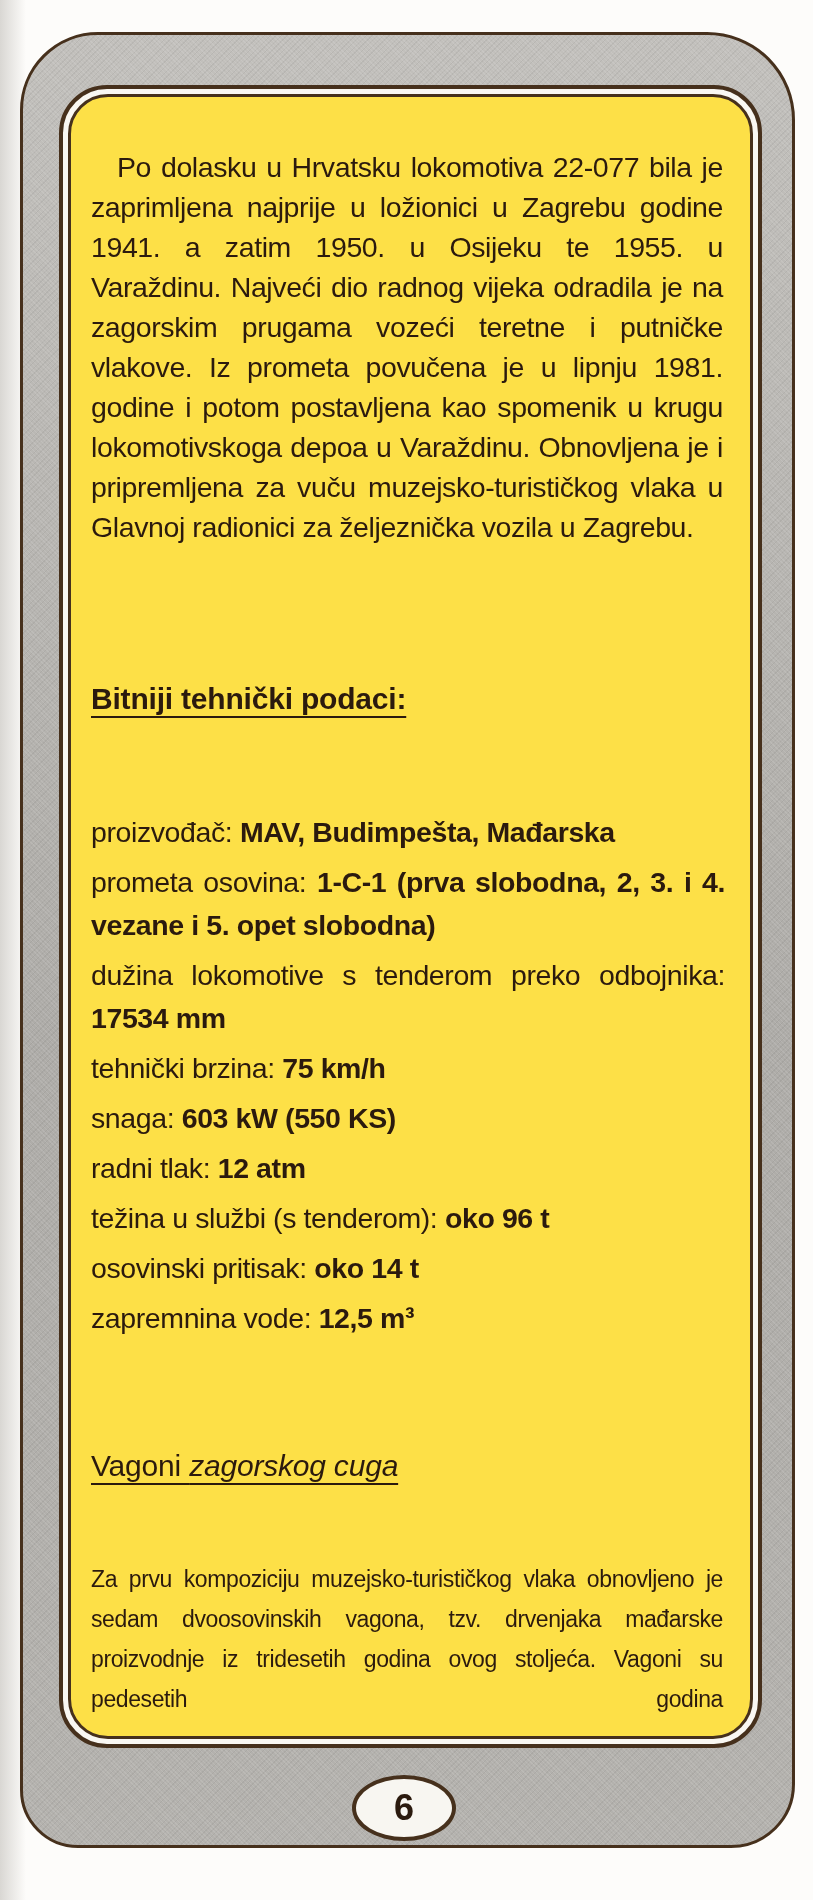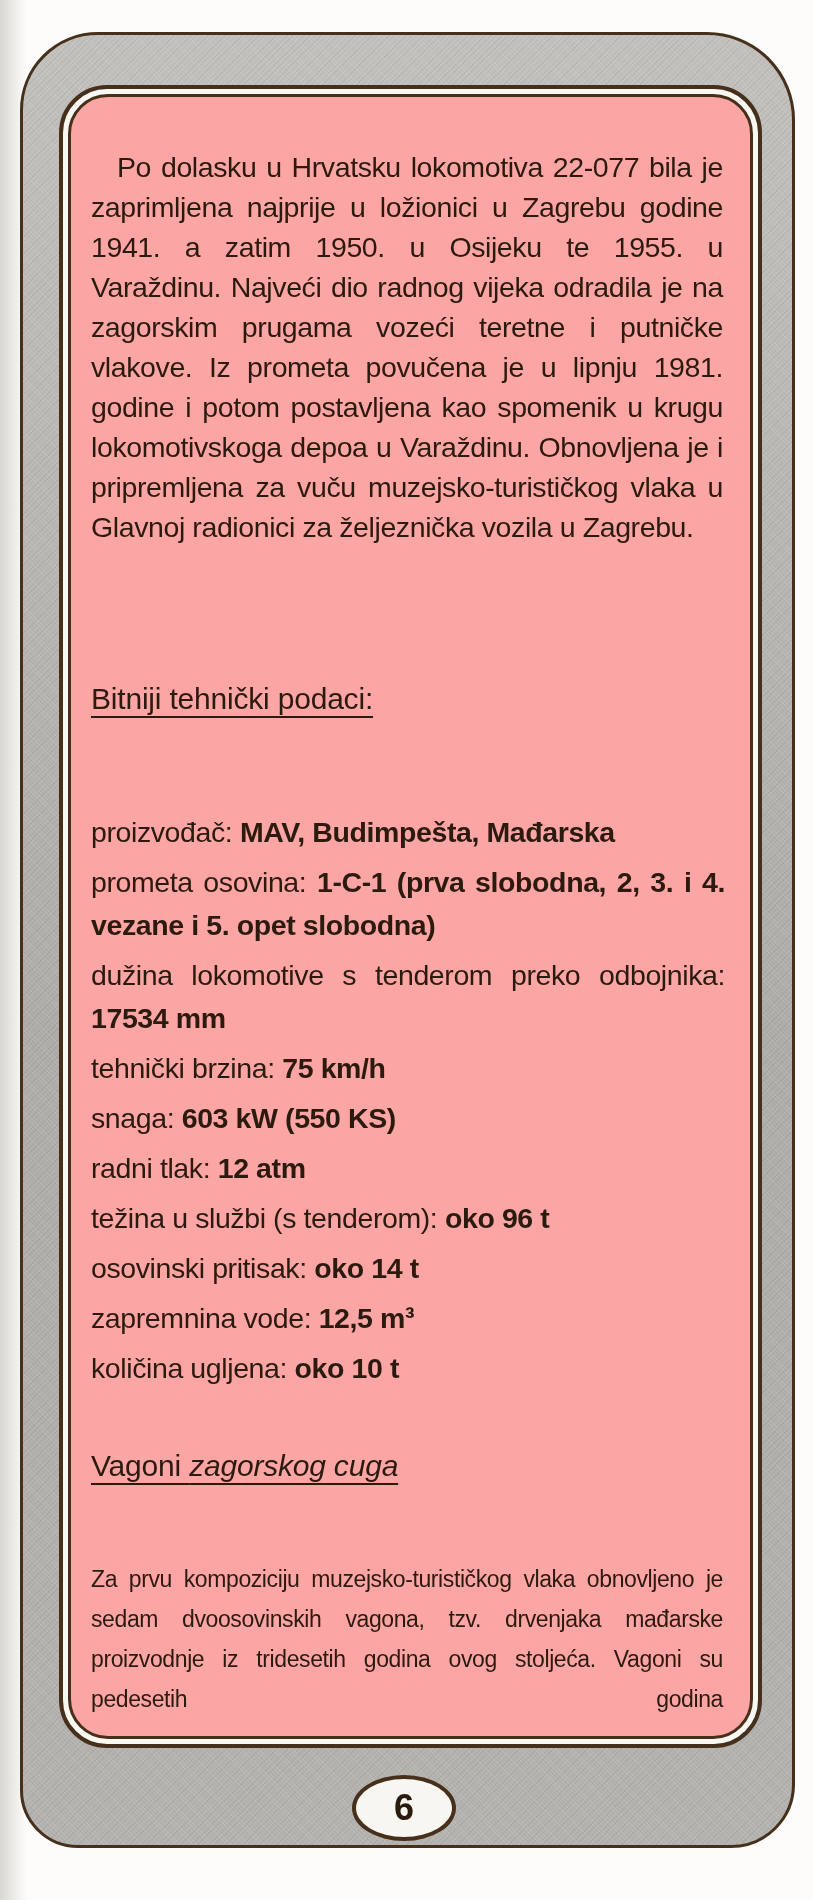--- a/index.html
+++ b/index.html
@@ -32,36 +32,36 @@
   .frame-mid{
     position:absolute;left:36px;top:50px;right:30px;bottom:97px;
     border:4px solid #46301c;
     border-radius:48px;
     background:#f9f7f2;
   }
   .frame-content{
     position:absolute;inset:5px;
     border:3px solid #46301c;
     border-radius:40px;
-    background:#fca5a5;
+    background:#fde047;
     overflow:hidden;
   }
 
   
   .intro{
     position:absolute;left:20px;top:50px;width:632px;
     font-size:28.5px;line-height:40px;letter-spacing:-.4px;
     text-align:justify;text-indent:26px;margin:0;
   }
   .section-heading{
     position:absolute;left:20px;margin:0;
     font-size:30px;font-weight:400;letter-spacing:-.2px;
     text-decoration:underline;text-decoration-thickness:2px;text-underline-offset:7px;
   }
-  #tech-heading{top:585px;}
+  #tech-heading{top:585px;font-weight:bold;}
   #wagons-heading{top:1352px;text-align:center;}
   .heading-italic{font-style:italic;}
 
   .tech-list{position:absolute;left:20px;top:666px;width:634px;margin-top:48px;}
   .tech-item{
     margin:0 0 7px 0;
     font-size:28.5px;line-height:43px;letter-spacing:-.4px;
     text-align:justify;
   }
   .tech-item strong{font-weight:700;}
@@ -99,21 +99,20 @@
       <div class="tech-list">
         <p class="tech-item"><span>proizvođač: </span><strong>MAV, Budimpešta, Mađarska</strong></p>
         <p class="tech-item"><span>prometa osovina:  </span><strong>1-C-1 (prva slobodna, 2, 3. i 4. vezane i 5. opet slobodna)</strong></p>
         <p class="tech-item"><span>dužina lokomotive s tenderom preko odbojnika: </span><strong>17534 mm</strong></p>
         <p class="tech-item"><span>tehnički brzina: </span><strong>75 km/h</strong></p>
         <p class="tech-item"><span>snaga: </span><strong>603 kW (550 KS)</strong></p>
         <p class="tech-item"><span>radni tlak: </span><strong>12 atm</strong></p>
         <p class="tech-item"><span>težina u službi (s tenderom): </span><strong>oko 96 t</strong></p>
         <p class="tech-item"><span>osovinski pritisak: </span><strong>oko 14 t</strong></p>
         <p class="tech-item"><span>zapremnina vode: </span><strong>12,5 m³</strong></p>
-        <p class="tech-item"><span>količina ugljena: </span><strong>oko 10 t</strong></p>
       </div>
 
       <h2 class="section-heading" id="wagons-heading"><span>Vagoni </span><span class="heading-italic">zagorskog cuga</span></h2>
 
       <p class="wagons">Za prvu kompoziciju muzejsko-turističkog vlaka obnovljeno je sedam dvoosovinskih vagona, tzv. drvenjaka mađarske proizvodnje iz tridesetih godina ovog stoljeća. Vagoni su pedesetih godina</p>
 
     </div>
   </div>
 </div>
 

